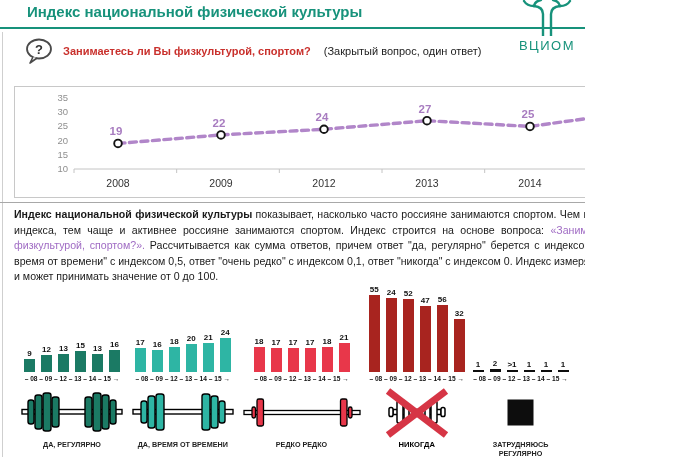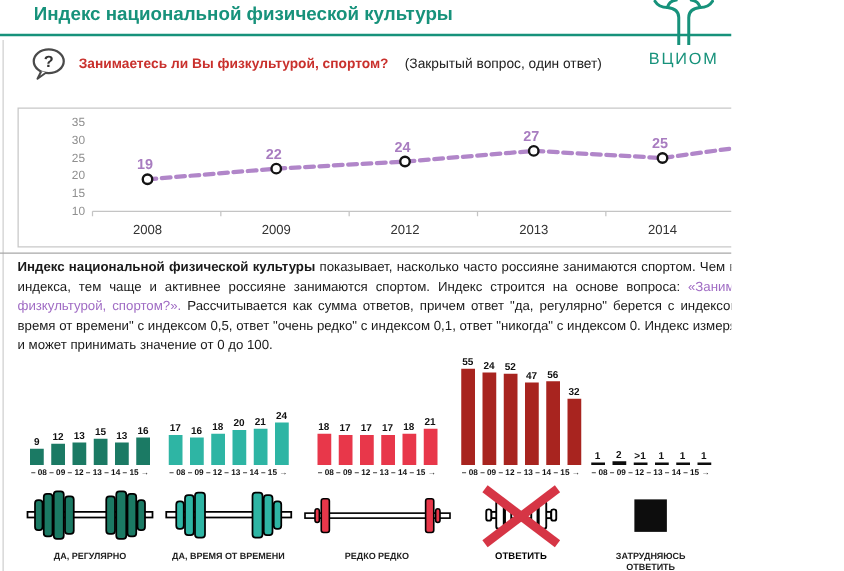--- a/index.html
+++ b/index.html
@@ -264,21 +264,21 @@
       <rect x="6" y="24.5" width="4" height="9" rx="1.8" fill="#fff" stroke="#000" stroke-width="1.5"></rect>
             <rect x="58" y="24.5" width="4" height="9" rx="1.8" fill="#fff" stroke="#000" stroke-width="1.5"></rect>
             <rect x="14" y="18" width="6" height="22" rx="1.8" fill="#fff" stroke="#000" stroke-width="1.5"></rect>
             <rect x="48" y="18" width="6" height="22" rx="1.8" fill="#fff" stroke="#000" stroke-width="1.5"></rect>
             <rect x="21" y="21.5" width="5" height="15" rx="1.8" fill="#fff" stroke="#000" stroke-width="1.5"></rect>
             <rect x="42" y="21.5" width="5" height="15" rx="1.8" fill="#fff" stroke="#000" stroke-width="1.5"></rect>
       <line x1="5" y1="8" x2="63" y2="52" stroke="#d63545" stroke-width="7"></line>
       <line x1="63" y1="8" x2="5" y2="52" stroke="#d63545" stroke-width="7"></line>
           </svg>
         </div>
-        <div class="glabel em">ОТВЕТИТЬ</div>
+        <div class="glabel em">НИКОГДА</div>
       </div>
       <div class="group">
         <div class="bars">
           <div class="bar-col">
             <div class="bar-num">1</div>
             <div class="bar" style="height: 2px; background: rgb(13, 13, 13);"></div>
           </div>
           <div class="bar-col">
             <div class="bar-num">2</div>
             <div class="bar" style="height: 2.8px; background: rgb(13, 13, 13);"></div>
@@ -299,16 +299,16 @@
             <div class="bar-num">1</div>
             <div class="bar" style="height: 2px; background: rgb(13, 13, 13);"></div>
           </div>
         </div>
         <div class="axis-line">– 08 – 09 – 12 – 13 – 14 – 15 →</div>
         <div class="icon-row">
           <svg width="27" height="27" viewBox="0 0 27 27">
       <rect x="0.5" y="0.5" width="26" height="26" fill="#0d0d0d"></rect>
           </svg>
         </div>
-        <div class="glabel wrap">ЗАТРУДНЯЮСЬ ОТВЕТИТЬ</div>
+        <div class="glabel wrap">ЗАТРУДНЯЮСЬ РЕГУЛЯРНО</div>
       </div>
     </div>
 </div>
 
 </body></html>

